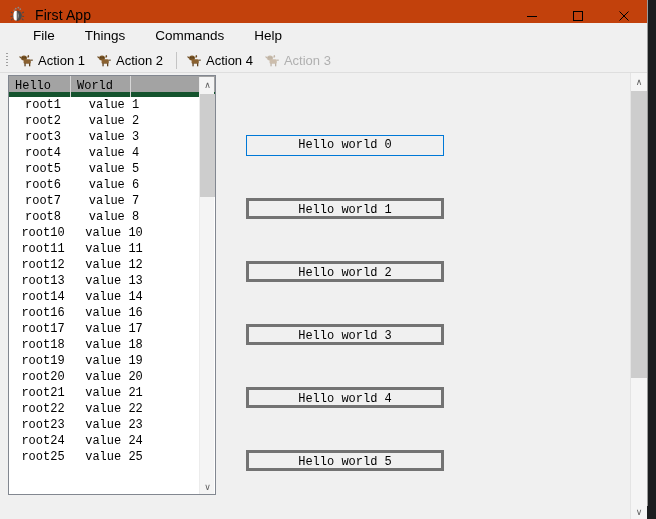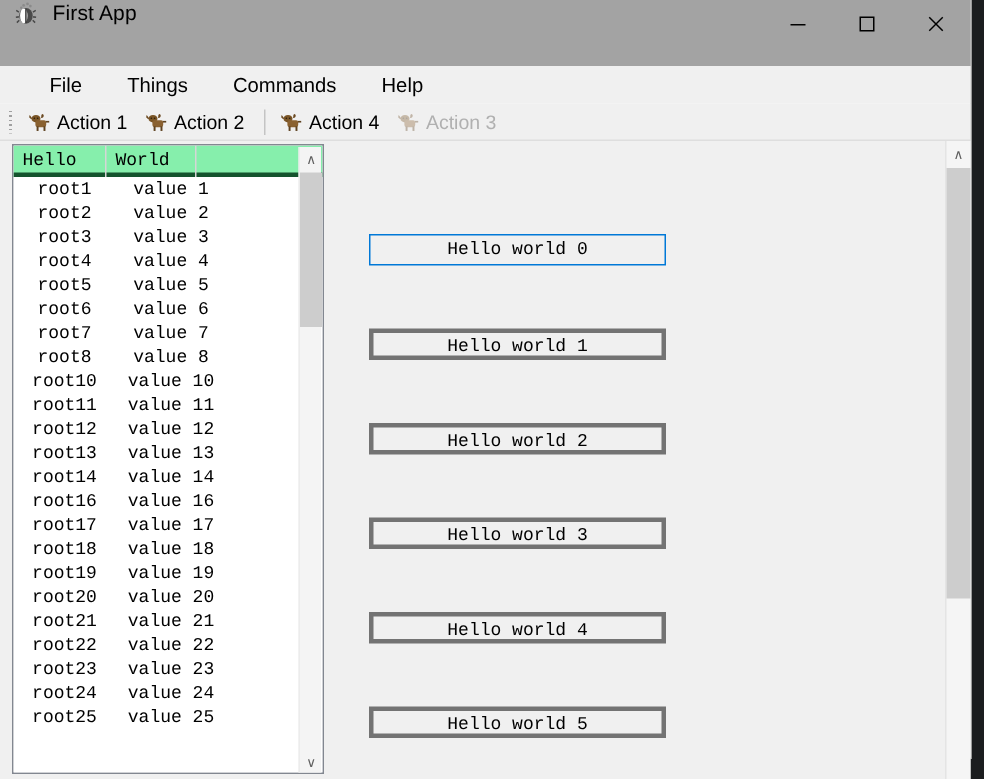--- a/index.html
+++ b/index.html
@@ -62,24 +62,24 @@
     height: 506px;
     background: #ffffff;
     border-right: 1px solid #9b9b9b;
     border-bottom: 1px solid #9b9b9b;
     box-sizing: border-box;
   }
 
   
   #titlebar {
     position: relative;
-    height: 44px;
-    background: #a3a3a3;
-    display: flex;
-    align-items: flex-start;
+    height: 23px;
+    background: #c2410c;
+    display: flex;
+    align-items: flex-end;
   }
   #app-icon {
     width: 18px;
     height: 18px;
     margin-left: 9px;
     margin-right: 8px;
     flex: none;
   }
   #title-text {
     font-size: 14px;
@@ -179,22 +179,22 @@
     width: 208px;
     height: 420px;
     background: #ffffff;
     border: 1px solid #828790;
     box-sizing: border-box;
     overflow: hidden;
   }
   #tree-header {
     display: flex;
     height: 21px;
-    border-bottom: 3px solid #14532d;
-    background: #86efac;
+    border-bottom: 5px solid #14532d;
+    background: #a3a3a3;
     box-sizing: border-box;
   }
   .tree-col-head {
     font-family: "Liberation Mono", monospace;
     font-size: 12px;
     color: #000000;
     line-height: 20px;
     padding-left: 6px;
     box-sizing: border-box;
     border-right: 1px solid #d6d6d6;

